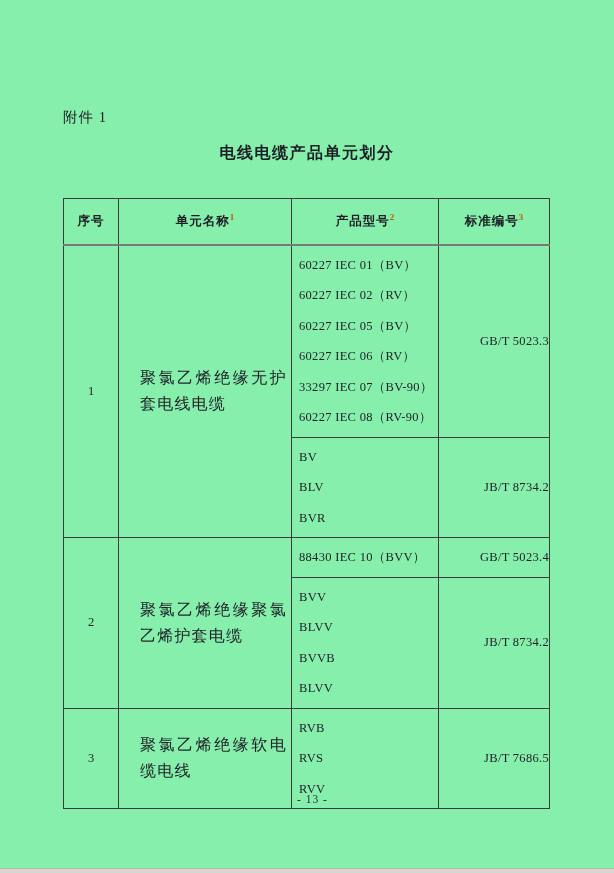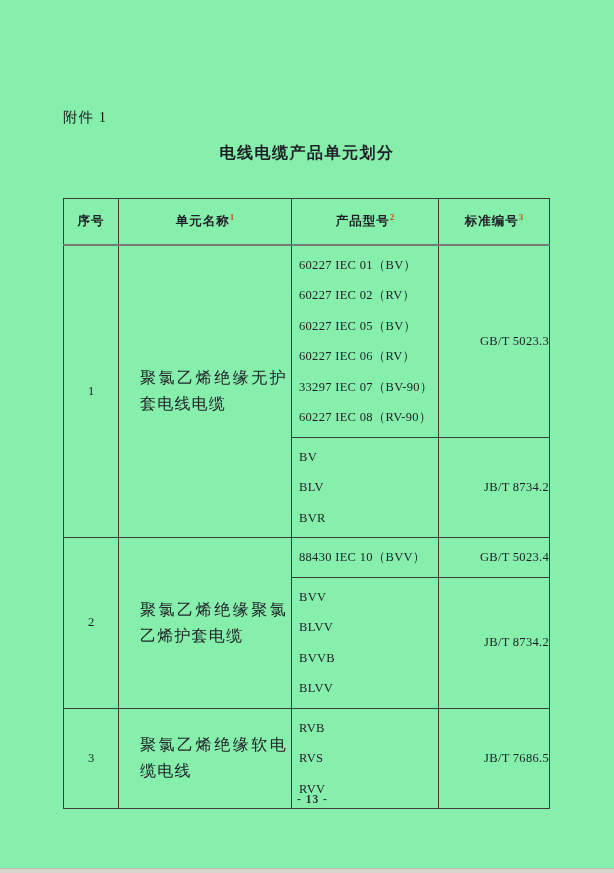--- a/index.html
+++ b/index.html
@@ -95,21 +95,20 @@
   tr.r-four   { height: 125px; }
   tr.r-three  { height: 90px; }
 
   .page-number {
     position: absolute;
     left: 11px; right: 0; top: 793px;
     text-align: center;
     font-size: 11.5px;
     color: #2c2c3a;
     letter-spacing: 1px;
-    font-weight: bold;
   }
 
   .bottom-strip {
     position: absolute;
     left: 0; right: 0; bottom: 0;
     height: 5px;
     background: #d9d5cc;
     border-top: 1px solid #bdb9af;
   }
 </style>

